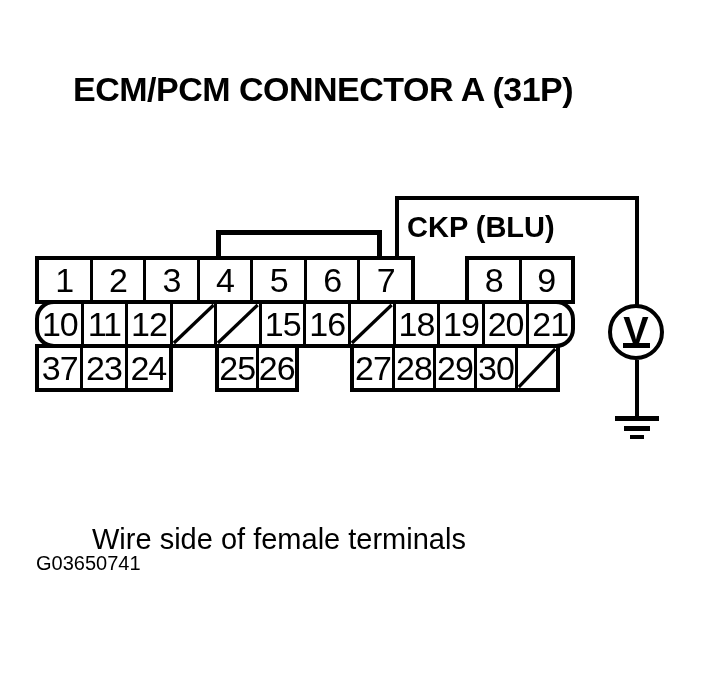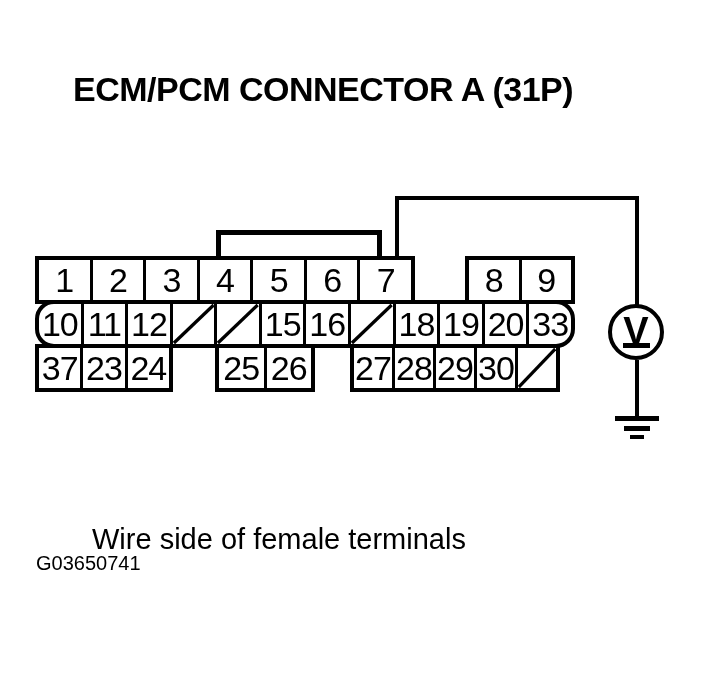--- a/index.html
+++ b/index.html
@@ -76,20 +76,21 @@
 
 <div id="canvas">
 
   <div class="title">ECM/PCM CONNECTOR A (31P)</div>
 
   <div class="wire" id="wire-drop"></div>
   <div class="wire" id="wire-top"></div>
   <div class="wire" id="wire-right"></div>
   <div class="wire" id="wire-ground"></div>
 
+  <div class="wire-label">CKP (BLU)</div>
 
   <div class="key-tab"></div>
 
   <div id="pin-layer">
       <div class="pin-block" style="left: 35px; top: 256px; width: 380px;">
         <div class="pin-cell">1</div>
         <div class="pin-cell">2</div>
         <div class="pin-cell">3</div>
         <div class="pin-cell">4</div>
         <div class="pin-cell">5</div>
@@ -117,28 +118,28 @@
         <div class="pin-cell">15</div>
         <div class="pin-cell">16</div>
         <div class="pin-cell">
           <svg viewBox="0 0 45 41" preserveAspectRatio="none">
             <line x1="1" y1="40" x2="44" y2="1" stroke="#000000" stroke-width="3.5"></line>
           </svg>
         </div>
         <div class="pin-cell">18</div>
         <div class="pin-cell">19</div>
         <div class="pin-cell">20</div>
-        <div class="pin-cell">33</div>
+        <div class="pin-cell">21</div>
       </div>
       <div class="pin-block" style="left: 35px; top: 344px; width: 138px;">
         <div class="pin-cell">37</div>
         <div class="pin-cell">23</div>
         <div class="pin-cell">24</div>
       </div>
-      <div class="pin-block" style="left: 215px; top: 344px; width: 100px; justify-content: flex-end;">
+      <div class="pin-block" style="left: 215px; top: 344px; width: 84px; justify-content: flex-end;">
         <div class="pin-cell">25</div>
         <div class="pin-cell">26</div>
       </div>
       <div class="pin-block" style="left: 350px; top: 344px; width: 210px;">
         <div class="pin-cell">27</div>
         <div class="pin-cell">28</div>
         <div class="pin-cell">29</div>
         <div class="pin-cell">30</div>
         <div class="pin-cell">
           <svg viewBox="0 0 45 41" preserveAspectRatio="none">

